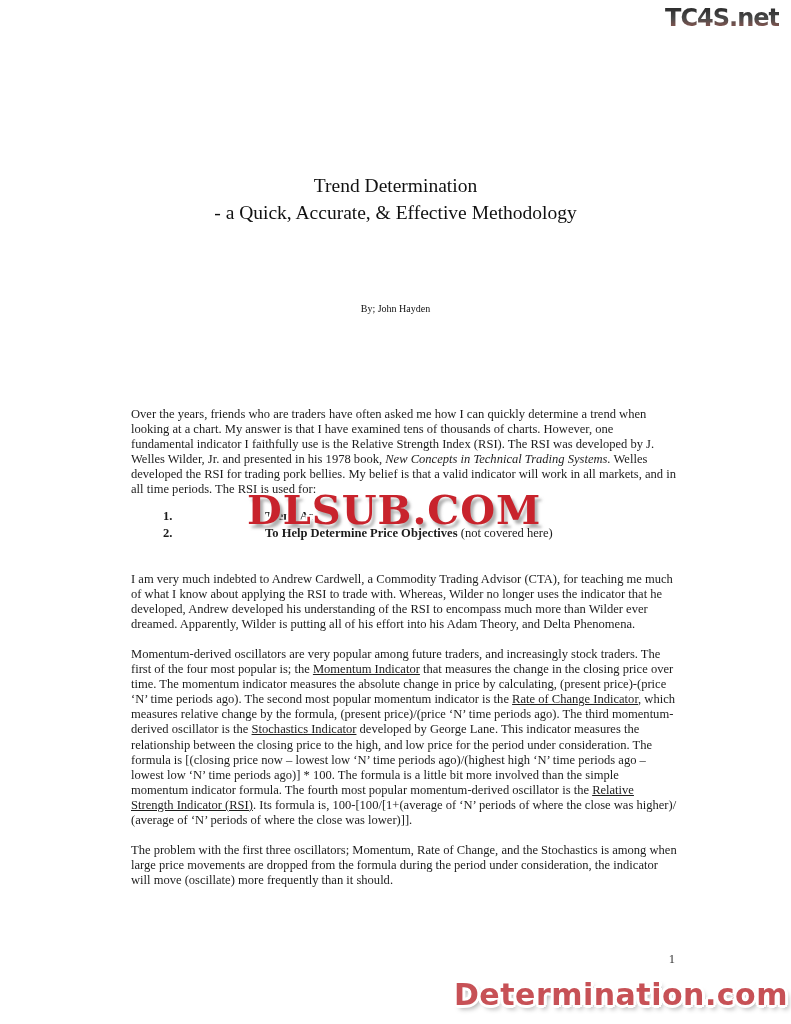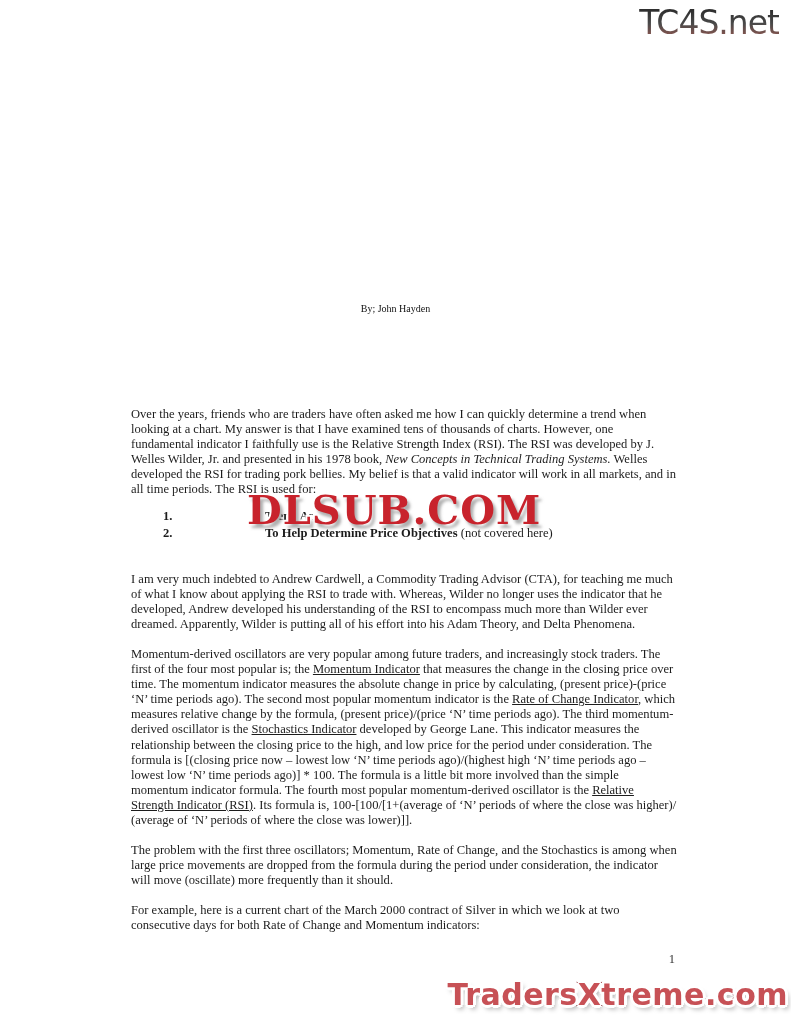--- a/index.html
+++ b/index.html
@@ -5,22 +5,22 @@
   * { margin:0; padding:0; box-sizing:border-box; }
   html,body { background:#ffffff; }
   body {
     width:791px; height:1024px; position:relative; overflow:hidden;
     font-family:"Liberation Serif", serif; color:#1c1c1c;
   }
 
   
   .tc4s-logo {
     position:absolute; top:5px; right:12px;
-    font-family:"DejaVu Sans", sans-serif; font-weight:normal;
-    font-size:33px; letter-spacing:-1px; line-height:1.1;
+    font-family:"DejaVu Sans", sans-serif; font-weight:bold;
+    font-size:24px; letter-spacing:-1px; line-height:1.1;
     background:linear-gradient(to bottom,#2f2f2f 15%,#4a4a4a 52%,#7c534e 80%,#a8766d 100%);
     -webkit-background-clip:text; background-clip:text; color:transparent;
   }
 
   
   .title-block {
     position:absolute; top:172px; left:0; width:100%;
     text-align:center; font-size:19.5px; line-height:27px; color:#111;
   }
 
@@ -78,41 +78,42 @@
       3px 4px 5px rgba(0,0,0,0.35);
     white-space:nowrap;
   }
 </style>
 </head>
 <body>
 
 <div class="tc4s-logo">TC4S.net</div>
 
 <div class="title-block">
+  <div>Trend Determination</div>
+  <div>- a Quick, Accurate, &amp; Effective Methodology</div>
 </div>
 
 <div class="byline">By; John Hayden</div>
 
 <div class="content">
   <p class="intro" id="intro-paragraph"><span class="seg-n">Over the years, friends who are traders have often asked me how I can quickly determine a trend when looking at a chart. My answer is that I have examined tens of thousands of charts. However, one fundamental indicator I faithfully use is the Relative Strength Index (RSI). The RSI was developed by J. Welles Wilder, Jr. and presented in his 1978 book, </span><span class="seg-i">New Concepts in Technical Trading Systems.</span><span class="seg-n"> Welles developed the RSI for trading pork bellies. My belief is that a valid indicator will work in all markets, and in all time periods.  The RSI is used for:</span></p>
   <div class="rsi-list" id="rsi-list">
       <div class="li">
         <span class="num">1.</span>
         <span class="li-text"><span class="li-bold">Trend An</span></span>
       </div>
       <div class="li">
         <span class="num">2.</span>
         <span class="li-text"><span class="li-bold">To Help Determine Price Objectives</span><span> (not covered here)</span></span>
       </div>
     </div>
   <div id="body-paragraphs">
       <p><span class="seg-n">I am very much indebted to Andrew Cardwell, a Commodity Trading Advisor (CTA), for teaching me much of what I know about applying the RSI to trade with. Whereas, Wilder no longer uses the indicator that he developed, Andrew developed his understanding of the RSI to encompass much more than Wilder ever dreamed. Apparently, Wilder is putting all of his effort into his Adam Theory, and Delta Phenomena.</span></p>
       <p><span class="seg-n">Momentum-derived oscillators are very popular among future traders, and increasingly stock traders. The first of the four most popular is; the </span><span class="seg-u">Momentum Indicator</span><span class="seg-n"> that measures the change in the closing price over time. The momentum indicator measures the absolute change in price by calculating,  (present price)-(price ‘N’ time periods ago). The second most popular momentum indicator is the </span><span class="seg-u">Rate of Change Indicator</span><span class="seg-n">, which measures relative change by the formula, (present price)/(price ‘N’ time periods ago). The third momentum-derived oscillator is the </span><span class="seg-u">Stochastics Indicator</span><span class="seg-n"> developed by George Lane. This indicator measures the relationship between the closing price to the high, and low price for the period under consideration. The formula is [(closing price now – lowest low ‘N’ time periods ago)/(highest high ‘N’ time periods ago – lowest low ‘N’ time periods ago)] * 100. The formula is a little bit more involved than the simple momentum indicator formula. The fourth most popular momentum-derived oscillator is the </span><span class="seg-u">Relative Strength Indicator (RSI)</span><span class="seg-n">. Its formula is, 100-[100/[1+(average of ‘N’ periods of where the close was higher)/ (average of ‘N’ periods of where the close was lower)]].</span></p>
       <p><span class="seg-n">The problem with the first three oscillators; Momentum, Rate of Change, and the Stochastics is among when large price movements are dropped from the formula during the period under consideration, the indicator will move (oscillate) more frequently than it should.</span></p>
-      <p><span class="seg-n">For example, here is a current chart of the March 2000 contract of Silver in which we look at two consecutive days for both Rate of Change and Momentum indicators:</span></p>
     </div>
 </div>
 
 <div class="watermark">DLSUB.COM</div>
 
 <div class="page-number">1</div>
 
-<div class="tx-logo">TradersXtreme.com</div>
+<div class="tx-logo">Determination.com</div>
 
 </body></html>

